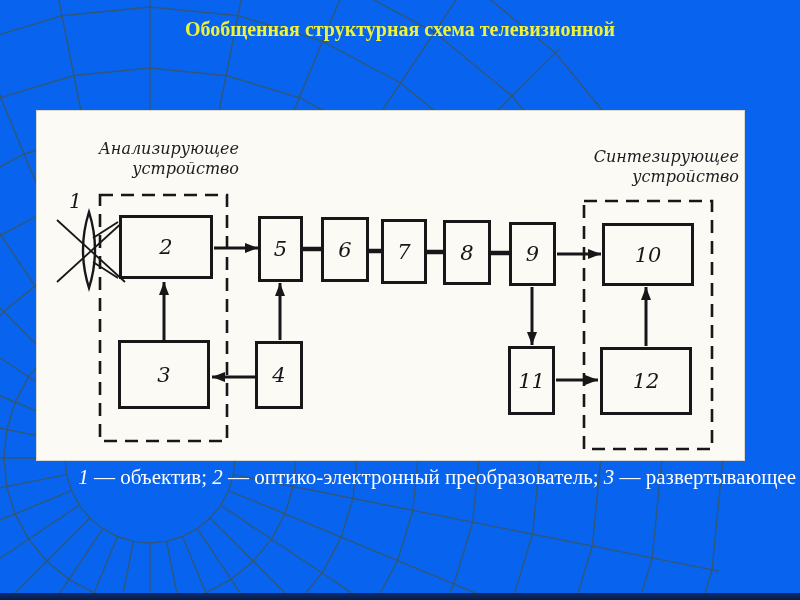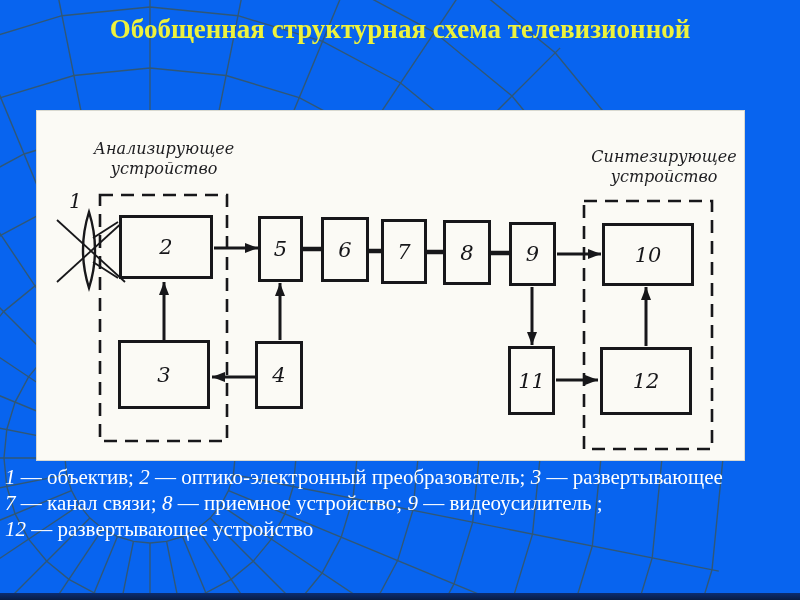--- a/index.html
+++ b/index.html
@@ -6,39 +6,39 @@
     --bg:#0864ef; --title:#edf23d; --panel:#fbfaf5; --ink:#17171a;
     --legend:#ffffff; --web:#49502e; --strip:#081c44;
   }
   *{margin:0;padding:0;box-sizing:border-box;}
   html,body{width:800px;height:600px;overflow:hidden;}
   body{font-family:"Liberation Serif","DejaVu Serif",serif;}
   .slide{position:relative;width:800px;height:600px;background:var(--bg);overflow:hidden;}
   .web{position:absolute;left:0;top:0;width:800px;height:600px;opacity:.62;}
   .web polygon,.web line{stroke:var(--web);stroke-width:1.4;fill:none;}
   .title{position:absolute;top:10px;left:0;width:100%;text-align:center;
-         color:var(--title);font-weight:bold;font-size:27px;line-height:38px;
+         color:var(--title);font-weight:bold;font-size:20px;line-height:38px;
          font-family:"Liberation Serif","DejaVu Serif",serif;}
   .panel{position:absolute;left:36px;top:110px;width:709px;height:351px;
          background:var(--panel);border:1px solid #d9d9d0;}
   .wires{position:absolute;left:0;top:0;width:709px;height:351px;}
   .wires line{stroke:var(--ink);}
   .w2{stroke-width:1.8px;}
   .w3{stroke-width:3px;}
   .w4{stroke-width:4.5px;}
   .dashed{fill:none;stroke:var(--ink);stroke-width:2.6px;stroke-dasharray:13 8;}
   .lens{fill:none;stroke:var(--ink);stroke-width:2.4px;}
   .lensnum{font:italic 20px "DejaVu Serif",serif;fill:var(--ink);}
   .block{position:absolute;border:3px solid var(--ink);background:var(--panel);
          display:flex;align-items:center;justify-content:center;}
   .block span{font:italic 21px "DejaVu Serif",serif;color:var(--ink);}
-  .devlabel{position:absolute;width:150px;text-align:center;color:#1d1d20;
+  .devlabel{position:absolute;width:150px;text-align:right;color:#1d1d20;
             font:italic 16px "DejaVu Serif",serif;line-height:20px;}
   .legend{position:absolute;left:5px;right:4px;top:464px;color:var(--legend);
-          font-size:21px;line-height:26px;font-family:"Liberation Serif","DejaVu Serif",serif;}
+          font-size:21px;line-height:26px;font-family:"Liberation Serif","DejaVu Serif",serif;text-align:right;}
   .legend em{font-style:italic;}
   .strip{position:absolute;left:0;bottom:0;width:100%;height:7px;
          background:linear-gradient(to bottom,#0b2d71,var(--strip));}
 </style>
 </head>
 <body>
 
 <div class="slide">
 
   <svg class="web" viewBox="0 0 800 600" aria-hidden="true">
@@ -163,18 +163,16 @@
     <div class="block" style="left:471px;top:235px;width:47px;height:69px;">
         <span>11</span>
       </div>
     <div class="block" style="left:563px;top:236px;width:92px;height:68px;">
         <span>12</span>
       </div>
   </div>
 
   <div class="legend">
       <div><em>1</em> — объектив; <em>2</em> — оптико-электронный преобразователь; <em>3</em> — развертывающее</div>
-      <div><em>7</em> — канал связи; <em>8</em> — приемное устройство; <em>9</em> — видеоусилитель ;</div>
-      <div><em>12</em> — развертывающее устройство</div>
     </div>
 
   <div class="strip"></div>
 </div>
 
 </body></html>

